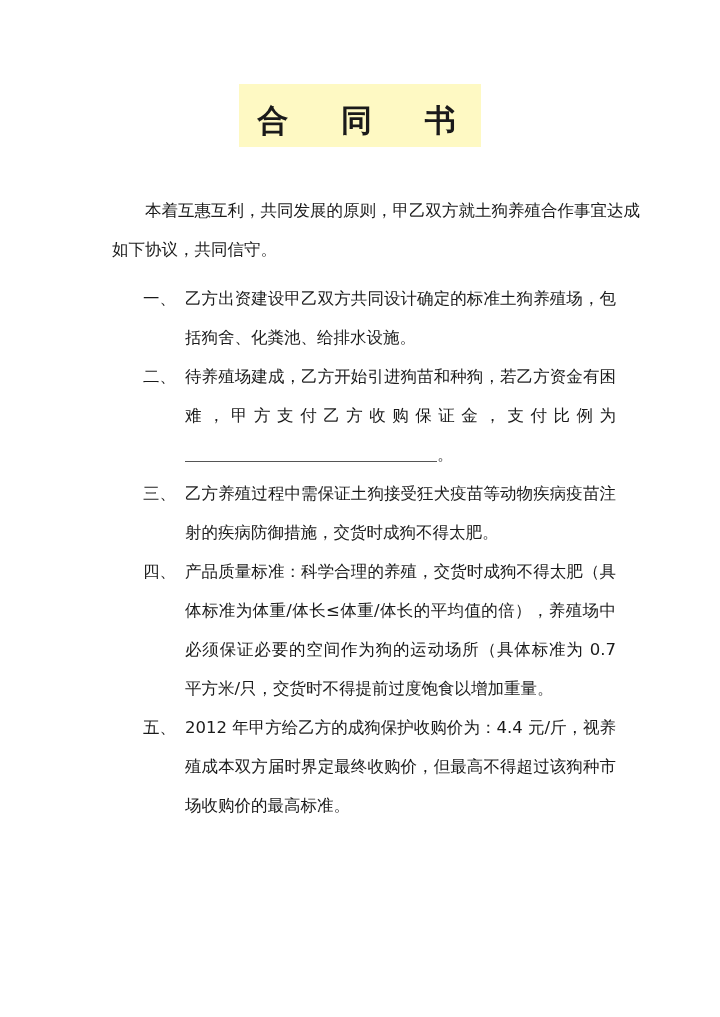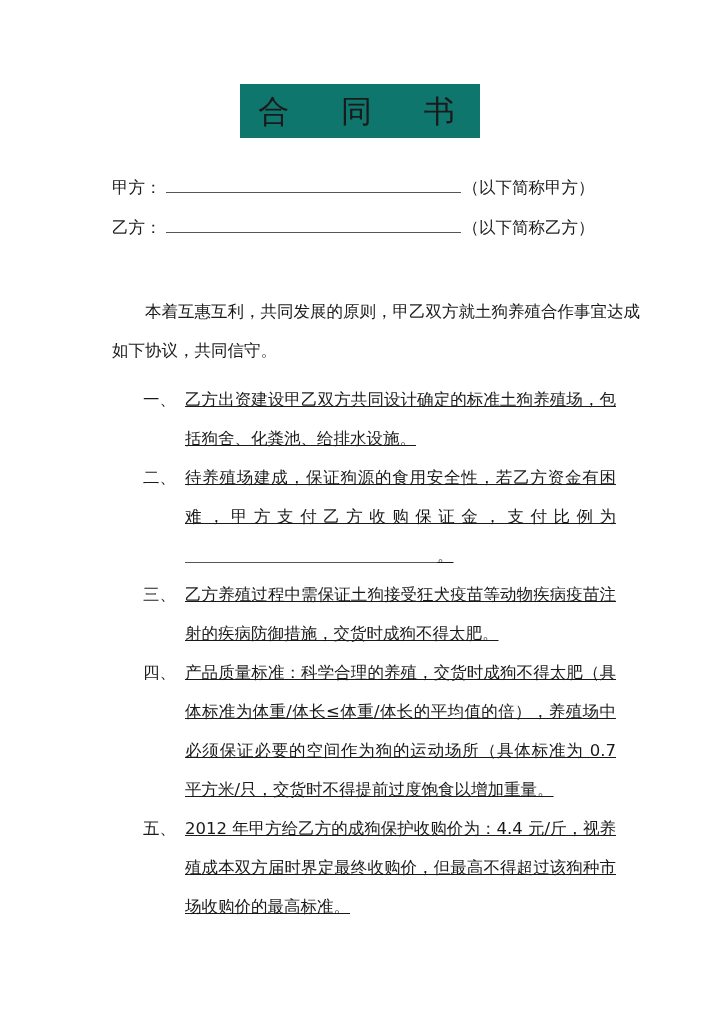--- a/index.html
+++ b/index.html
@@ -25,25 +25,25 @@
   }
 
   
   .title-wrap {
     text-align: center;
     margin-top: 84px;
     margin-bottom: 0;
   }
   .doc-title {
     display: inline-block;
-    background: #0f766e;
+    background: #fef9c3;
     font-size: 31px;
-    font-weight: normal;
+    font-weight: bold;
     letter-spacing: 21px;
-    padding: 8px 4px 7px 18px;
+    padding: 17px 4px 7px 18px;
     line-height: 1.25;
     font-family: "DejaVu Serif", "Liberation Serif", serif;
   }
 
   
   .parties {
     margin-top: 30px;
     padding-left: 112px;
     padding-right: 96px;
   }
@@ -92,67 +92,51 @@
     line-height: 39px;
   }
   .clause-num {
     flex: 0 0 42px;
     white-space: nowrap;
   }
   .clause-body {
     flex: 1 1 auto;
     text-align: justify;
     text-justify: inter-ideograph;
-    text-decoration: underline;
   }
   .clause-body .fill-blank {
     display: inline-block;
     width: 252px;
     border-bottom: 1.2px solid #555;
     height: 16px;
     vertical-align: -2px;
   }
 </style>
 </head>
 <body>
 
 <div class="page">
 
   <div class="title-wrap">
     <span class="doc-title">合 同 书</span>
   </div>
 
-  <div class="parties">
-
-    <div class="party-row">
-      <span class="party-label">甲方：</span>
-      <span class="party-blank"></span>
-      <span class="party-suffix">（以下简称甲方）</span>
-    </div>
-
-    <div class="party-row">
-      <span class="party-label">乙方：</span>
-      <span class="party-blank"></span>
-      <span class="party-suffix">（以下简称乙方）</span>
-    </div>
-
-  </div>
 
   <div class="intro">本着互惠互利，共同发展的原则，甲乙双方就土狗养殖合作事宜达成如下协议，共同信守。</div>
 
   <div class="clauses">
 
     <div class="clause">
       <span class="clause-num">一、</span>
       <span class="clause-body">乙方出资建设甲乙双方共同设计确定的标准土狗养殖场，包括狗舍、化粪池、给排水设施。</span>
     </div>
 
     <div class="clause">
       <span class="clause-num">二、</span>
-      <span class="clause-body"><span>待养殖场建成，保证狗源的食用安全性，若乙方资金有困难，甲方支付乙方收购保证金，支付比例为</span><span class="fill-blank"></span><span>。</span></span>
+      <span class="clause-body"><span>待养殖场建成，乙方开始引进狗苗和种狗，若乙方资金有困难，甲方支付乙方收购保证金，支付比例为</span><span class="fill-blank"></span><span>。</span></span>
     </div>
 
     <div class="clause">
       <span class="clause-num">三、</span>
       <span class="clause-body">乙方养殖过程中需保证土狗接受狂犬疫苗等动物疾病疫苗注射的疾病防御措施，交货时成狗不得太肥。</span>
     </div>
 
     <div class="clause">
       <span class="clause-num">四、</span>
       <span class="clause-body">产品质量标准：科学合理的养殖，交货时成狗不得太肥（具体标准为体重/体长≤体重/体长的平均值的倍），养殖场中必须保证必要的空间作为狗的运动场所（具体标准为 0.7 平方米/只，交货时不得提前过度饱食以增加重量。</span>

